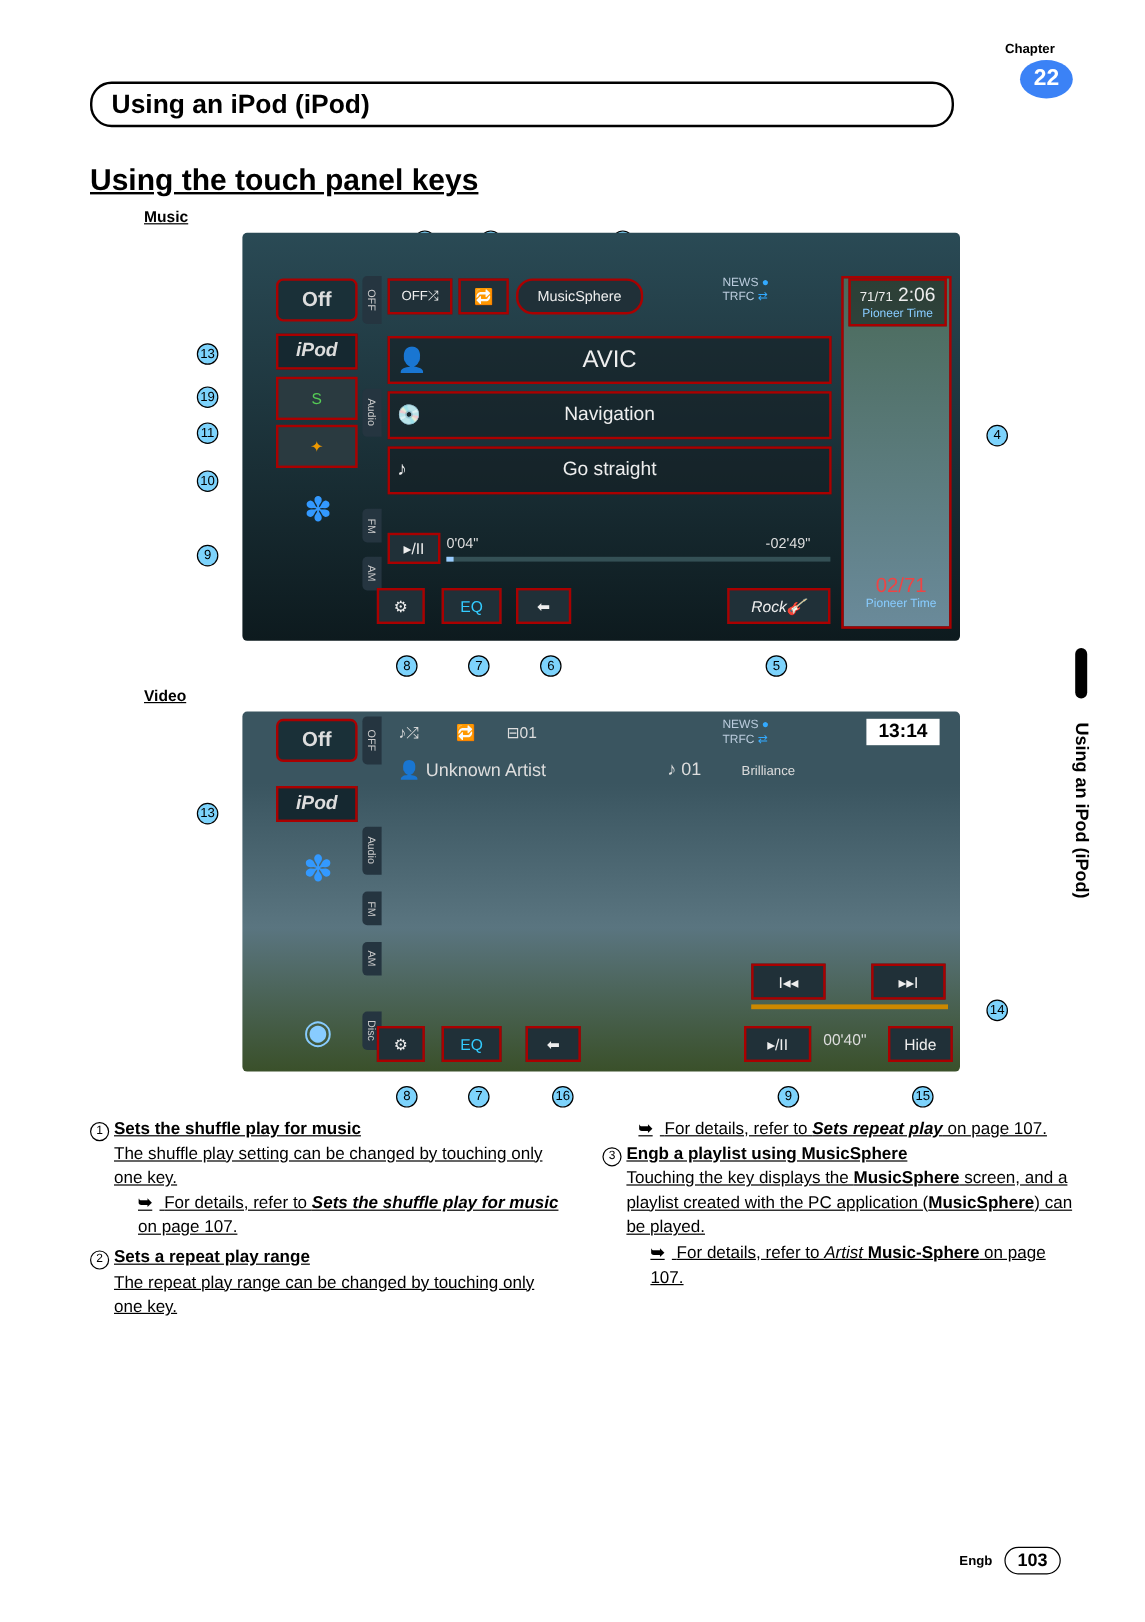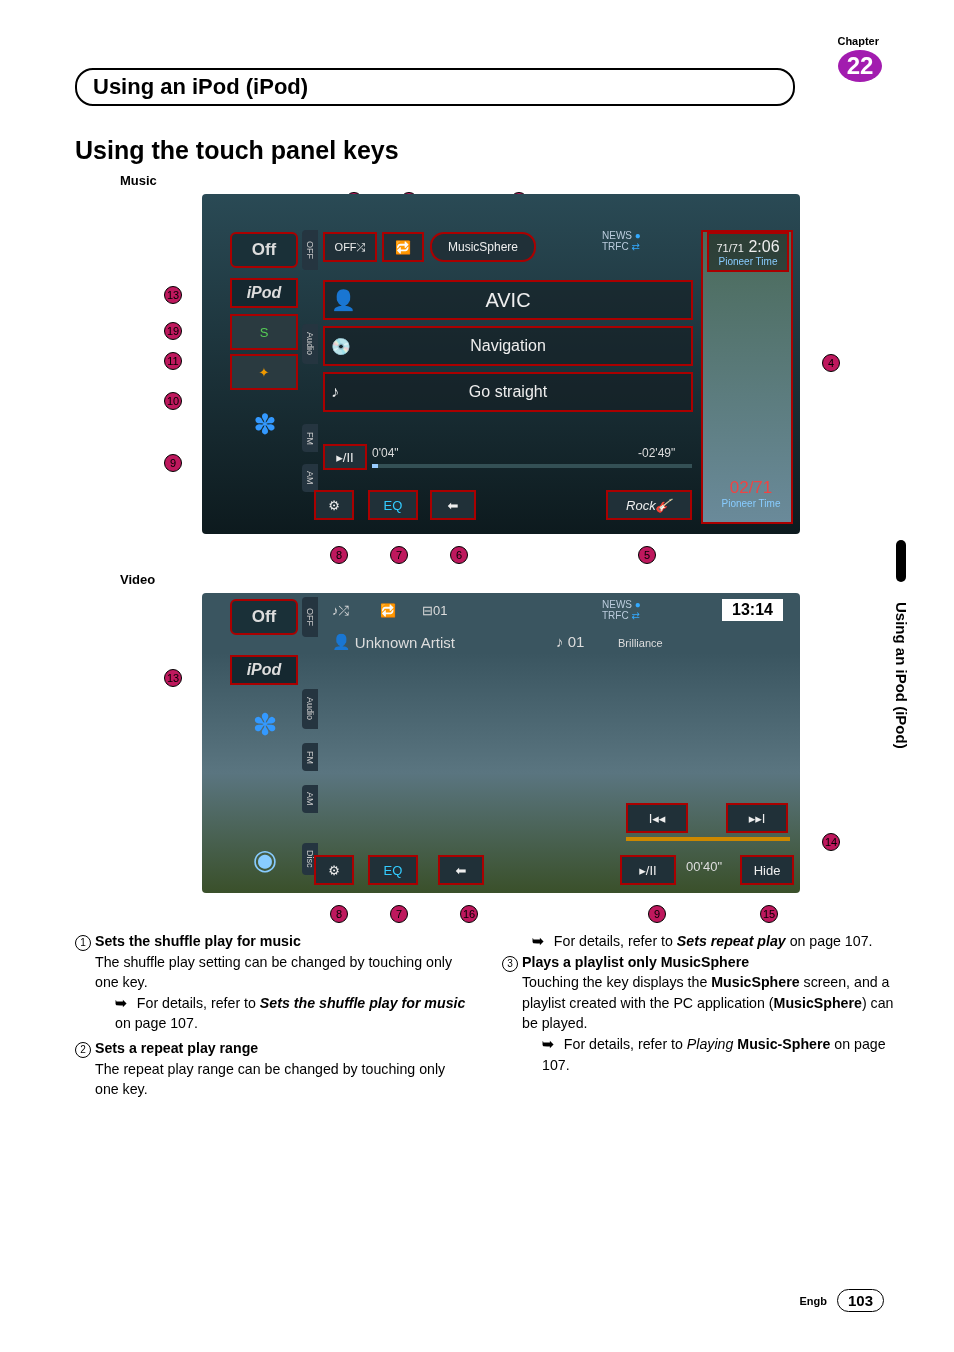--- a/index.html
+++ b/index.html
@@ -1,29 +1,29 @@
 <!DOCTYPE html>
 <html><head>
 <meta charset="utf-8">
 <style>
   * { box-sizing: border-box; margin: 0; padding: 0; }
   body { font-family: Arial, Helvetica, sans-serif; width: 954px; height: 1352px; background: #fff; color: #000; position: relative; }
-  .page { padding: 50px 55px 45px 75px; position: relative; height: 100%; }
+  .page { padding: 50px 55px 45px 75px; position: relative; height: 100%; text-decoration: underline; }
   .chapter-label { position: absolute; right: 75px; top: 35px; font-size: 11px; font-weight: bold; }
-  .chapter-badge { position: absolute; right: 72px; top: 50px; background: #a21caf; color: #fff; border-radius: 50%; width: 44px; height: 32px; display: flex; align-items: center; justify-content: center; font-weight: bold; font-size: 24px; }
+  .chapter-badge { position: absolute; right: 60px; top: 50px; background: #3b82f6; color: #fff; border-radius: 50%; width: 44px; height: 32px; display: flex; align-items: center; justify-content: center; font-weight: bold; font-size: 19px; }
   .title-bar { border: 2px solid #000; border-radius: 18px; padding: 4px 16px; margin-top: 18px; margin-right: 40px; display: inline-block; width: 720px; }
   .title-bar h2 { font-size: 22px; font-weight: bold; }
   h1.section { font-size: 25px; font-weight: bold; margin-top: 30px; margin-bottom: 8px; }
   .sub-label { font-weight: bold; font-size: 13px; margin-left: 45px; margin-bottom: 6px; margin-top: 8px;}
   .screenshot { width: 660px; margin-left: 65px; position: relative; }
   .music-shot { height: 370px; }
   .video-shot { height: 330px; margin-top: 4px;}
   .screen-bg { position: absolute; inset: 0 0 30px 62px; background: linear-gradient(#2a4a55, #0d1a1e); border-radius: 4px; }
   .screen-bg.video { inset: 0 0 30px 62px; background: linear-gradient(#3a5560 20%, #5a7580 60%, #3a502a 100%); }
-  .callout { width: 18px; height: 18px; border: 1px solid #000; border-radius: 50%; display: flex; align-items: center; justify-content: center; font-size: 11px; background: #be185d; }
+  .callout { width: 18px; height: 18px; border: 1px solid #000; border-radius: 50%; display: flex; align-items: center; justify-content: center; font-size: 11px; background: #7dd3fc; }
   .callout-top { position: absolute; top: -2px; }
   .callout-left { position: absolute; }
   .callout-bottom { position: absolute; }
   .callout-right { position: absolute; }
   
   .sc { position: absolute; border: 2px solid #a00; color: #eee; display: flex; align-items: center; justify-content: center; font-size: 13px; }
   .sc-noborder { position: absolute; color: #ddd; display: flex; align-items:center; justify-content:center; font-size: 13px; }
   .off-btn { background: #1a3038; border-radius: 6px; font-weight: bold; font-size: 17px; color:#ddd; }
   .v-tab { writing-mode: vertical-rl; text-orientation: mixed; font-size: 9px; background: #253540; color:#ccc; padding: 4px 1px; border-radius: 4px 0 0 4px; display:flex; align-items:center; justify-content:center; border: none;}
   .thumb { position:absolute; background: linear-gradient(#4a6a5a, #6a8a9a); }
@@ -297,26 +297,26 @@
         </div>
       </div>
     </div>
     <div class="col">
       <div class="sub bullet-arrow" style="margin-left:30px;">
         <span>For details, refer to </span><span class="ref">Sets repeat play</span><span> on page 107.</span>
       </div>
       <div class="item">
         <span class="num"><span class="circled">3</span></span>
         <div class="body">
-          <strong>Plays a playlist only MusicSphere</strong><br>
+          <strong>Engb a playlist using MusicSphere</strong><br>
           <span>
             <span>Touching the key displays the </span><strong>MusicSphere</strong><span> screen, and a playlist created with the PC application (</span><strong>MusicSphere</strong><span>) can be played.</span>
           </span>
           <div class="sub bullet-arrow">
-            <span>For details, refer to </span><em>Playing </em><strong>Music-Sphere</strong><span> on page 107.</span>
+            <span>For details, refer to </span><em>Artist </em><strong>Music-Sphere</strong><span> on page 107.</span>
           </div>
         </div>
       </div>
     </div>
   </div>
 
   
   <div class="side-tab">
     <div class="bump"></div>
     <div class="vt">Using an iPod (iPod)</div>

